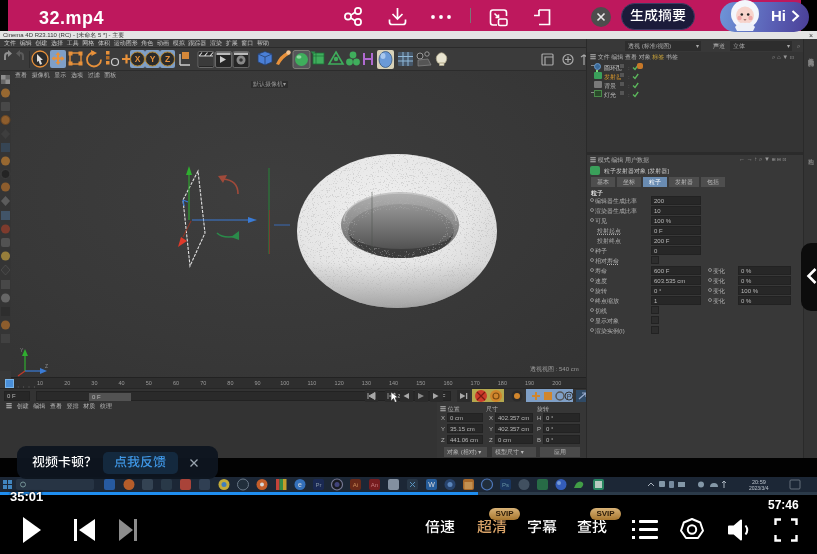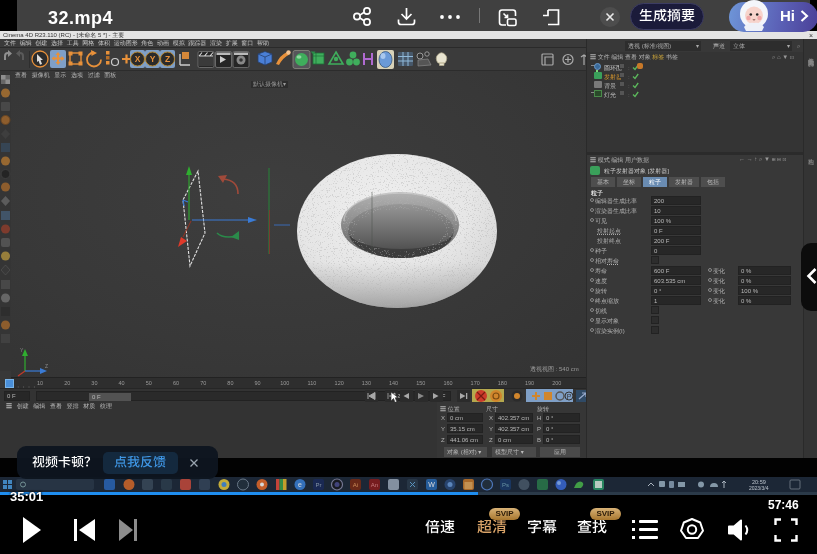--- a/index.html
+++ b/index.html
@@ -1,19 +1,19 @@
 <!DOCTYPE html>
 <html><head><meta charset="utf-8">
 <style>
 *{margin:0;padding:0;box-sizing:border-box}
 html,body{width:817px;height:554px;background:#000;overflow:hidden;font-family:"Liberation Sans",sans-serif}
 .abs{position:absolute}
 #stage{position:relative;width:817px;height:554px;background:#000}
 
-#topbar{position:absolute;left:17px;top:0;width:793px;height:31px;background:#404040}
+#topbar{position:absolute;left:8px;top:0;width:793px;height:31px;background:#be185d}
 #title{position:absolute;left:31px;top:8px;color:#fff;font-size:18px;font-weight:bold;letter-spacing:.5px}
 
 #c4d{position:absolute;left:0;top:31px;width:817px;height:427px;background:#383838;overflow:hidden}
 #c4dtitle{position:absolute;left:0;top:0;width:817px;height:8px;background:#e4e4e4;color:#333;font-size:6px;line-height:8px;padding-left:3px}
 #c4dmenu{position:absolute;left:0;top:8px;width:817px;height:9px;background:#3a3a3a;color:#c8c8c8;font-size:6px;line-height:9px;padding-left:4px;letter-spacing:0;word-spacing:2px;border-bottom:1px solid #2a2a2a}
 #c4dtools{position:absolute;left:0;top:17px;width:817px;height:23px;background:#3b3b3b;border-bottom:1px solid #2c2c2c}
 
 #lstrip{position:absolute;left:0;top:40px;width:11px;height:300px;background:#353535}
 
 #vp{position:absolute;left:11px;top:40px;width:575px;height:306px;background:radial-gradient(ellipse at 45% 40%, #3e3e3e 0%, #383838 60%, #333 100%)}

